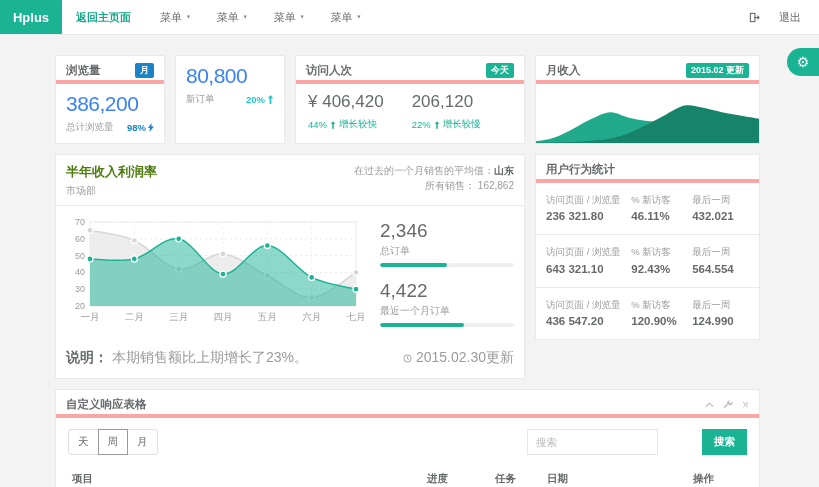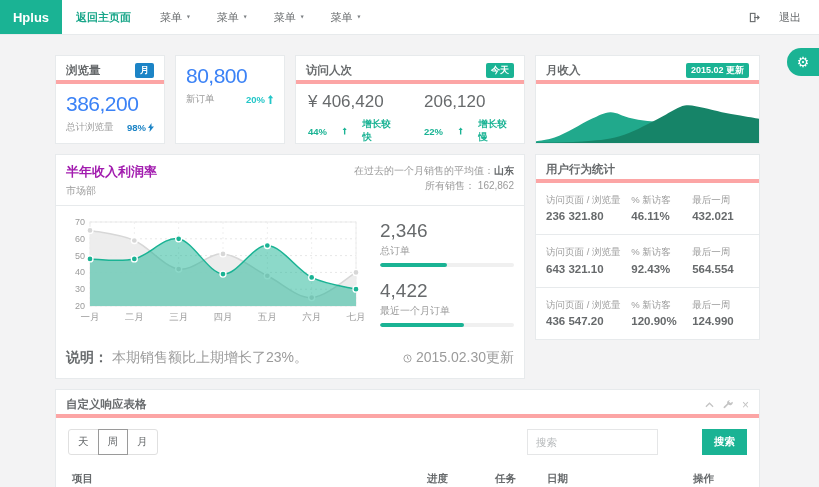--- a/index.html
+++ b/index.html
@@ -37,26 +37,26 @@
   .stat-box { width: 110px; }
   .stat-box-wide { width: 230px; }
   .stat-box-income { width: 225px; }
   .stat-content { padding: 7px 10px 8px; height: 59px; }
   .stat-value { font-size: 21px; font-weight: 400; color: #3b82f6; letter-spacing: -0.5px; margin: 1px 0 5px; }
   .stat-foot { display: flex; justify-content: space-between; align-items: center; font-size: 9.5px; color: #9b9f a3; color: #9b9b9b; }
   .stat-percent { font-weight: bold; display: flex; align-items: center; gap: 2px; }
   .text-blue { color: #1c84c6; padding-left: 12px; } .text-info { color: #23c6c8; }
   .visits-content { padding: 8px 12px; height: 59px; display: flex; gap: 28px; }
   .visit-col .v-value { font-size: 17px; font-weight: 400; color: #676a6c; margin-bottom: 6px; }
-  .visit-col .v-foot { font-size: 9.5px; color: #1ab394; font-weight: bold; display: flex; align-items: center; gap: 15px; }
+  .visit-col .v-foot { font-size: 9.5px; color: #1ab394; font-weight: normal; display: flex; align-items: center; gap: 3px; }
   .income-chart { display: block; width: 223px; height: 59px; }
   
   .sales-box { width: 470px; }
   .sales-title { padding: 8px 10px 7px; border-bottom: 1px solid #e7eaec; display: flex; justify-content: space-between; }
-  .sales-title h5 { font-size: 13px; font-weight: bold; color: #a21caf; }
+  .sales-title h5 { font-size: 13px; font-weight: bold; color: #4d7c0f; }
   .sales-sub { font-size: 10px; color: #9b9b9b; margin-top: 3px; }
   .sales-right { text-align: right; font-size: 10px; color: #9b9b9b; line-height: 1.5; }
   .sales-right b { color: #676a6c; }
   .sales-content { display: flex; padding: 10px 10px 0; }
   .chart-wrap { width: 300px; }
   .side-stats { flex: 1; padding-left: 14px; padding-top: 4px; }
   .side-value { font-size: 19px; font-weight: 400; color: #676a6c; }
   .side-label { font-size: 10px; color: #9b9b9b; margin: 2px 0 5px; }
   .progress { height: 4px; background: #f0f0f0; border-radius: 2px; margin-bottom: 13px; overflow: hidden; }
   .progress-bar { height: 100%; background: #1ab394; border-radius: 2px; }

